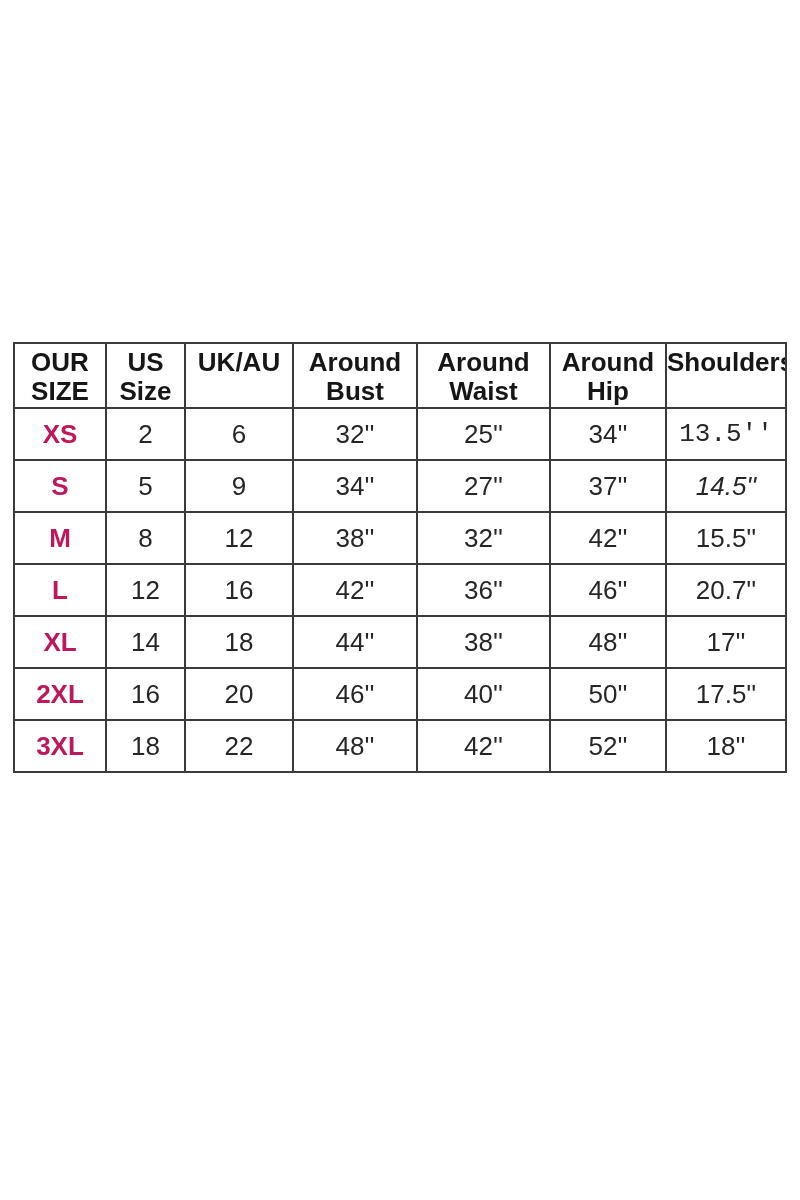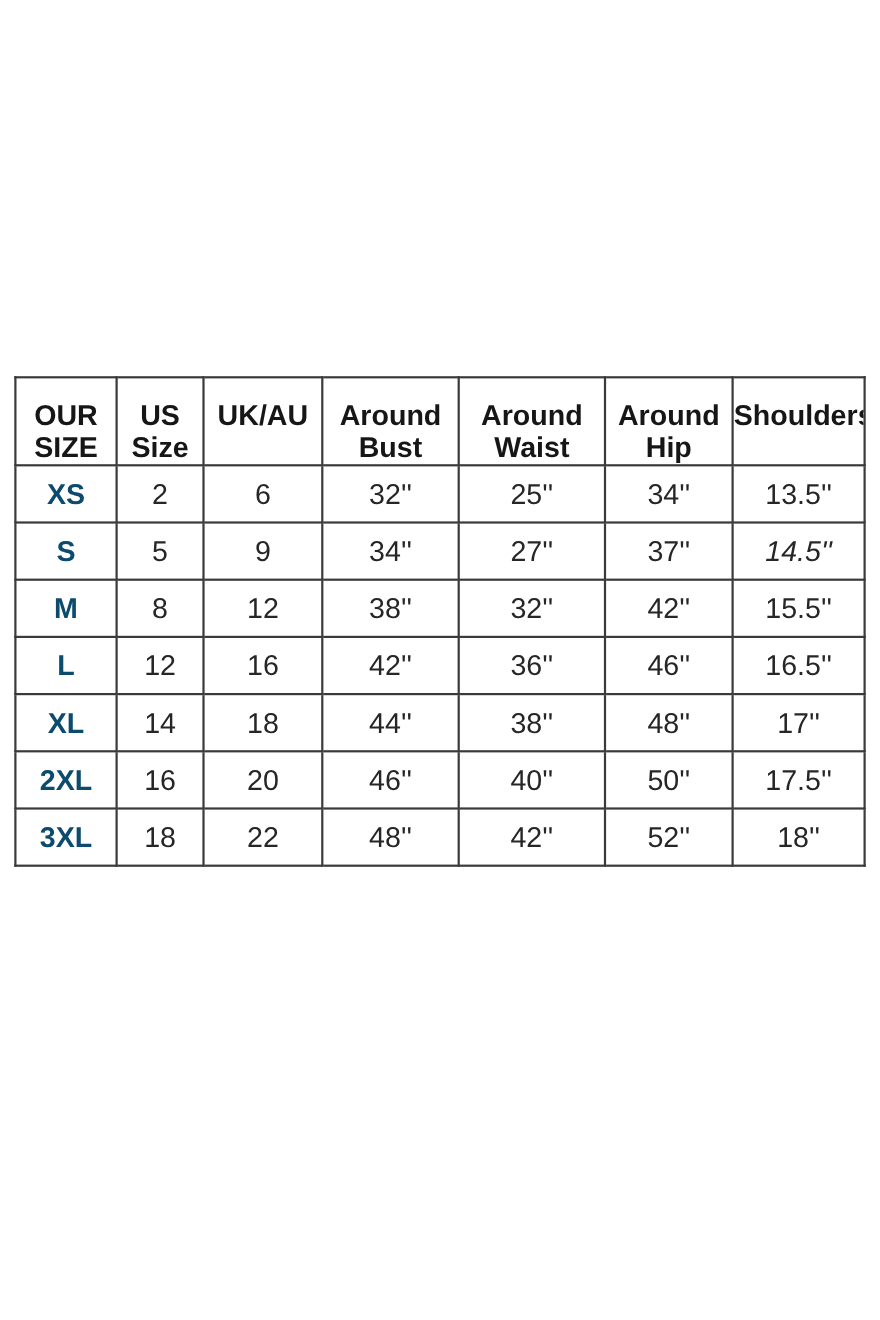--- a/index.html
+++ b/index.html
@@ -43,36 +43,36 @@
   .size-table th,
   .size-table td {
     border: 2px solid #3a3a3a;
     text-align: center;
     overflow: hidden;
     padding: 0;
   }
   .size-table th {
     height: 59px;
     vertical-align: top;
-    padding-top: 19px;
+    padding-top: 4px;
     font-size: 26px;
     line-height: 29px;
     font-weight: bold;
     color: #161616;
   }
   .size-table td {
     height: 50px;
     vertical-align: middle;
     font-size: 26px;
     font-weight: normal;
     color: #262626;
   }
   .size-table td.size-col {
     font-weight: bold;
-    color: #0c4a6e;
+    color: #be185d;
   }
   .hline {
     display: block;
   }
 </style>
 </head>
 <body>
 
 <main class="page">
 
@@ -121,21 +121,21 @@
       </tr>
     </thead>
     <tbody>
       <tr>
         <td class="size-col" style="border-color: rgb(58, 58, 58);">XS</td>
         <td style="border-color: rgb(58, 58, 58);">2</td>
         <td style="border-color: rgb(58, 58, 58);">6</td>
         <td style="border-color: rgb(58, 58, 58);">32''</td>
         <td style="border-color: rgb(58, 58, 58);">25''</td>
         <td style="border-color: rgb(58, 58, 58);">34''</td>
-        <td style="border-color: rgb(58, 58, 58);">13.5''</td>
+        <td style="border-color: rgb(58, 58, 58); font-family: Liberation Mono, monospace;">13.5''</td>
       </tr>
       <tr>
         <td class="size-col" style="border-color: rgb(58, 58, 58);">S</td>
         <td style="border-color: rgb(58, 58, 58);">5</td>
         <td style="border-color: rgb(58, 58, 58);">9</td>
         <td style="border-color: rgb(58, 58, 58);">34''</td>
         <td style="border-color: rgb(58, 58, 58);">27''</td>
         <td style="border-color: rgb(58, 58, 58); margin-left: 16px;">37''</td>
         <td style="border-color: rgb(58, 58, 58); font-style: italic;">14.5''</td>
       </tr>
@@ -148,21 +148,21 @@
         <td style="border-color: rgb(58, 58, 58);">42''</td>
         <td style="border-color: rgb(58, 58, 58);">15.5''</td>
       </tr>
       <tr>
         <td class="size-col" style="border-color: rgb(58, 58, 58);">L</td>
         <td style="border-color: rgb(58, 58, 58);">12</td>
         <td style="border-color: rgb(58, 58, 58);">16</td>
         <td style="border-color: rgb(58, 58, 58);">42''</td>
         <td style="border-color: rgb(58, 58, 58);">36''</td>
         <td style="border-color: rgb(58, 58, 58);">46''</td>
-        <td style="border-color: rgb(58, 58, 58);">16.5''</td>
+        <td style="border-color: rgb(58, 58, 58);">20.7''</td>
       </tr>
       <tr>
         <td class="size-col" style="border-color: rgb(58, 58, 58);">XL</td>
         <td style="border-color: rgb(58, 58, 58);">14</td>
         <td style="border-color: rgb(58, 58, 58);">18</td>
         <td style="border-color: rgb(58, 58, 58);">44''</td>
         <td style="border-color: rgb(58, 58, 58);">38''</td>
         <td style="border-color: rgb(58, 58, 58);">48''</td>
         <td style="border-color: rgb(58, 58, 58);">17''</td>
       </tr>

